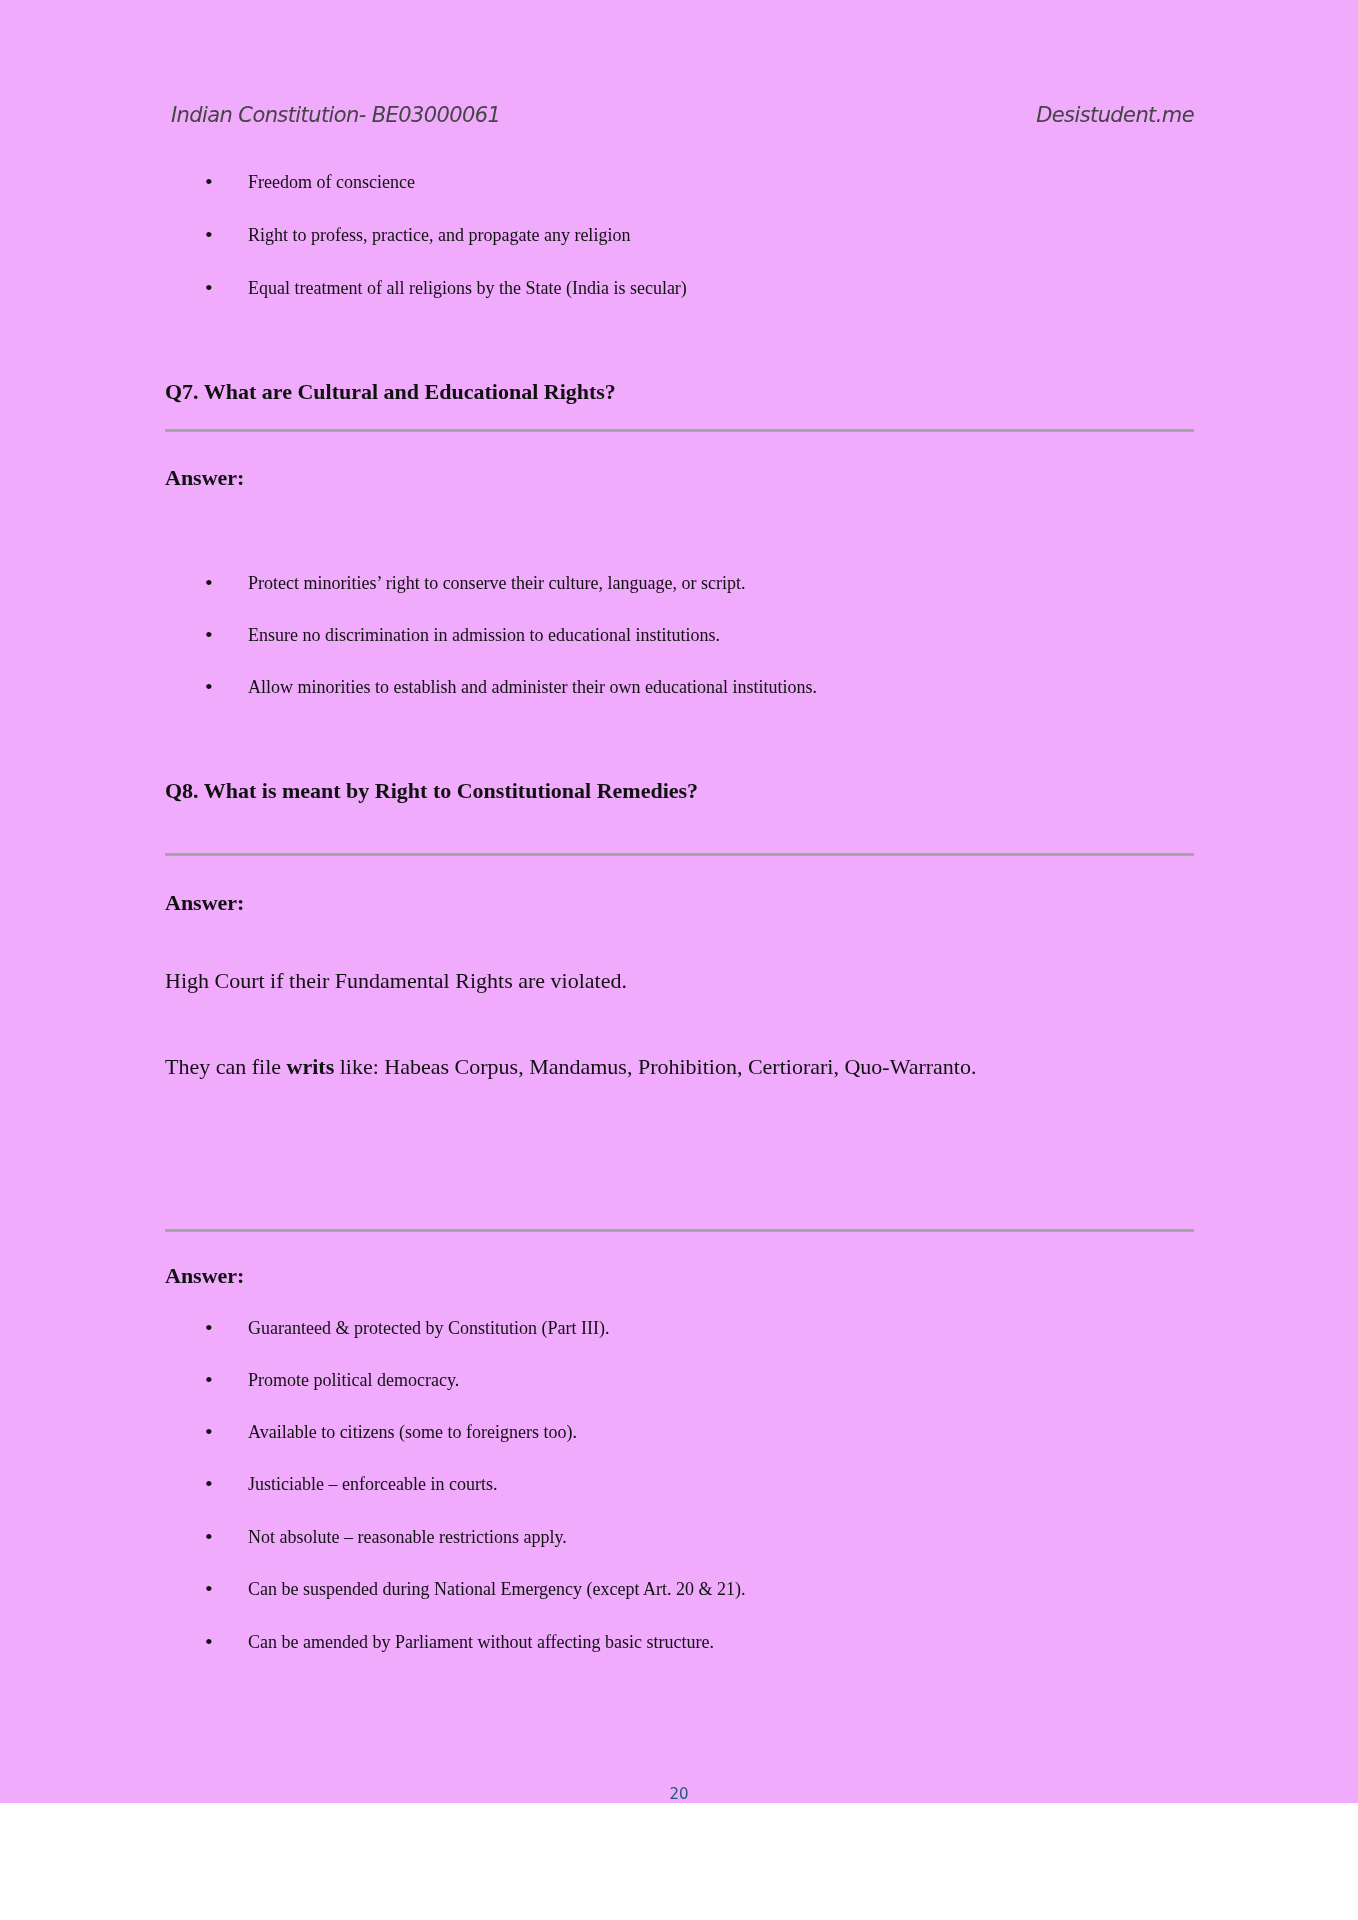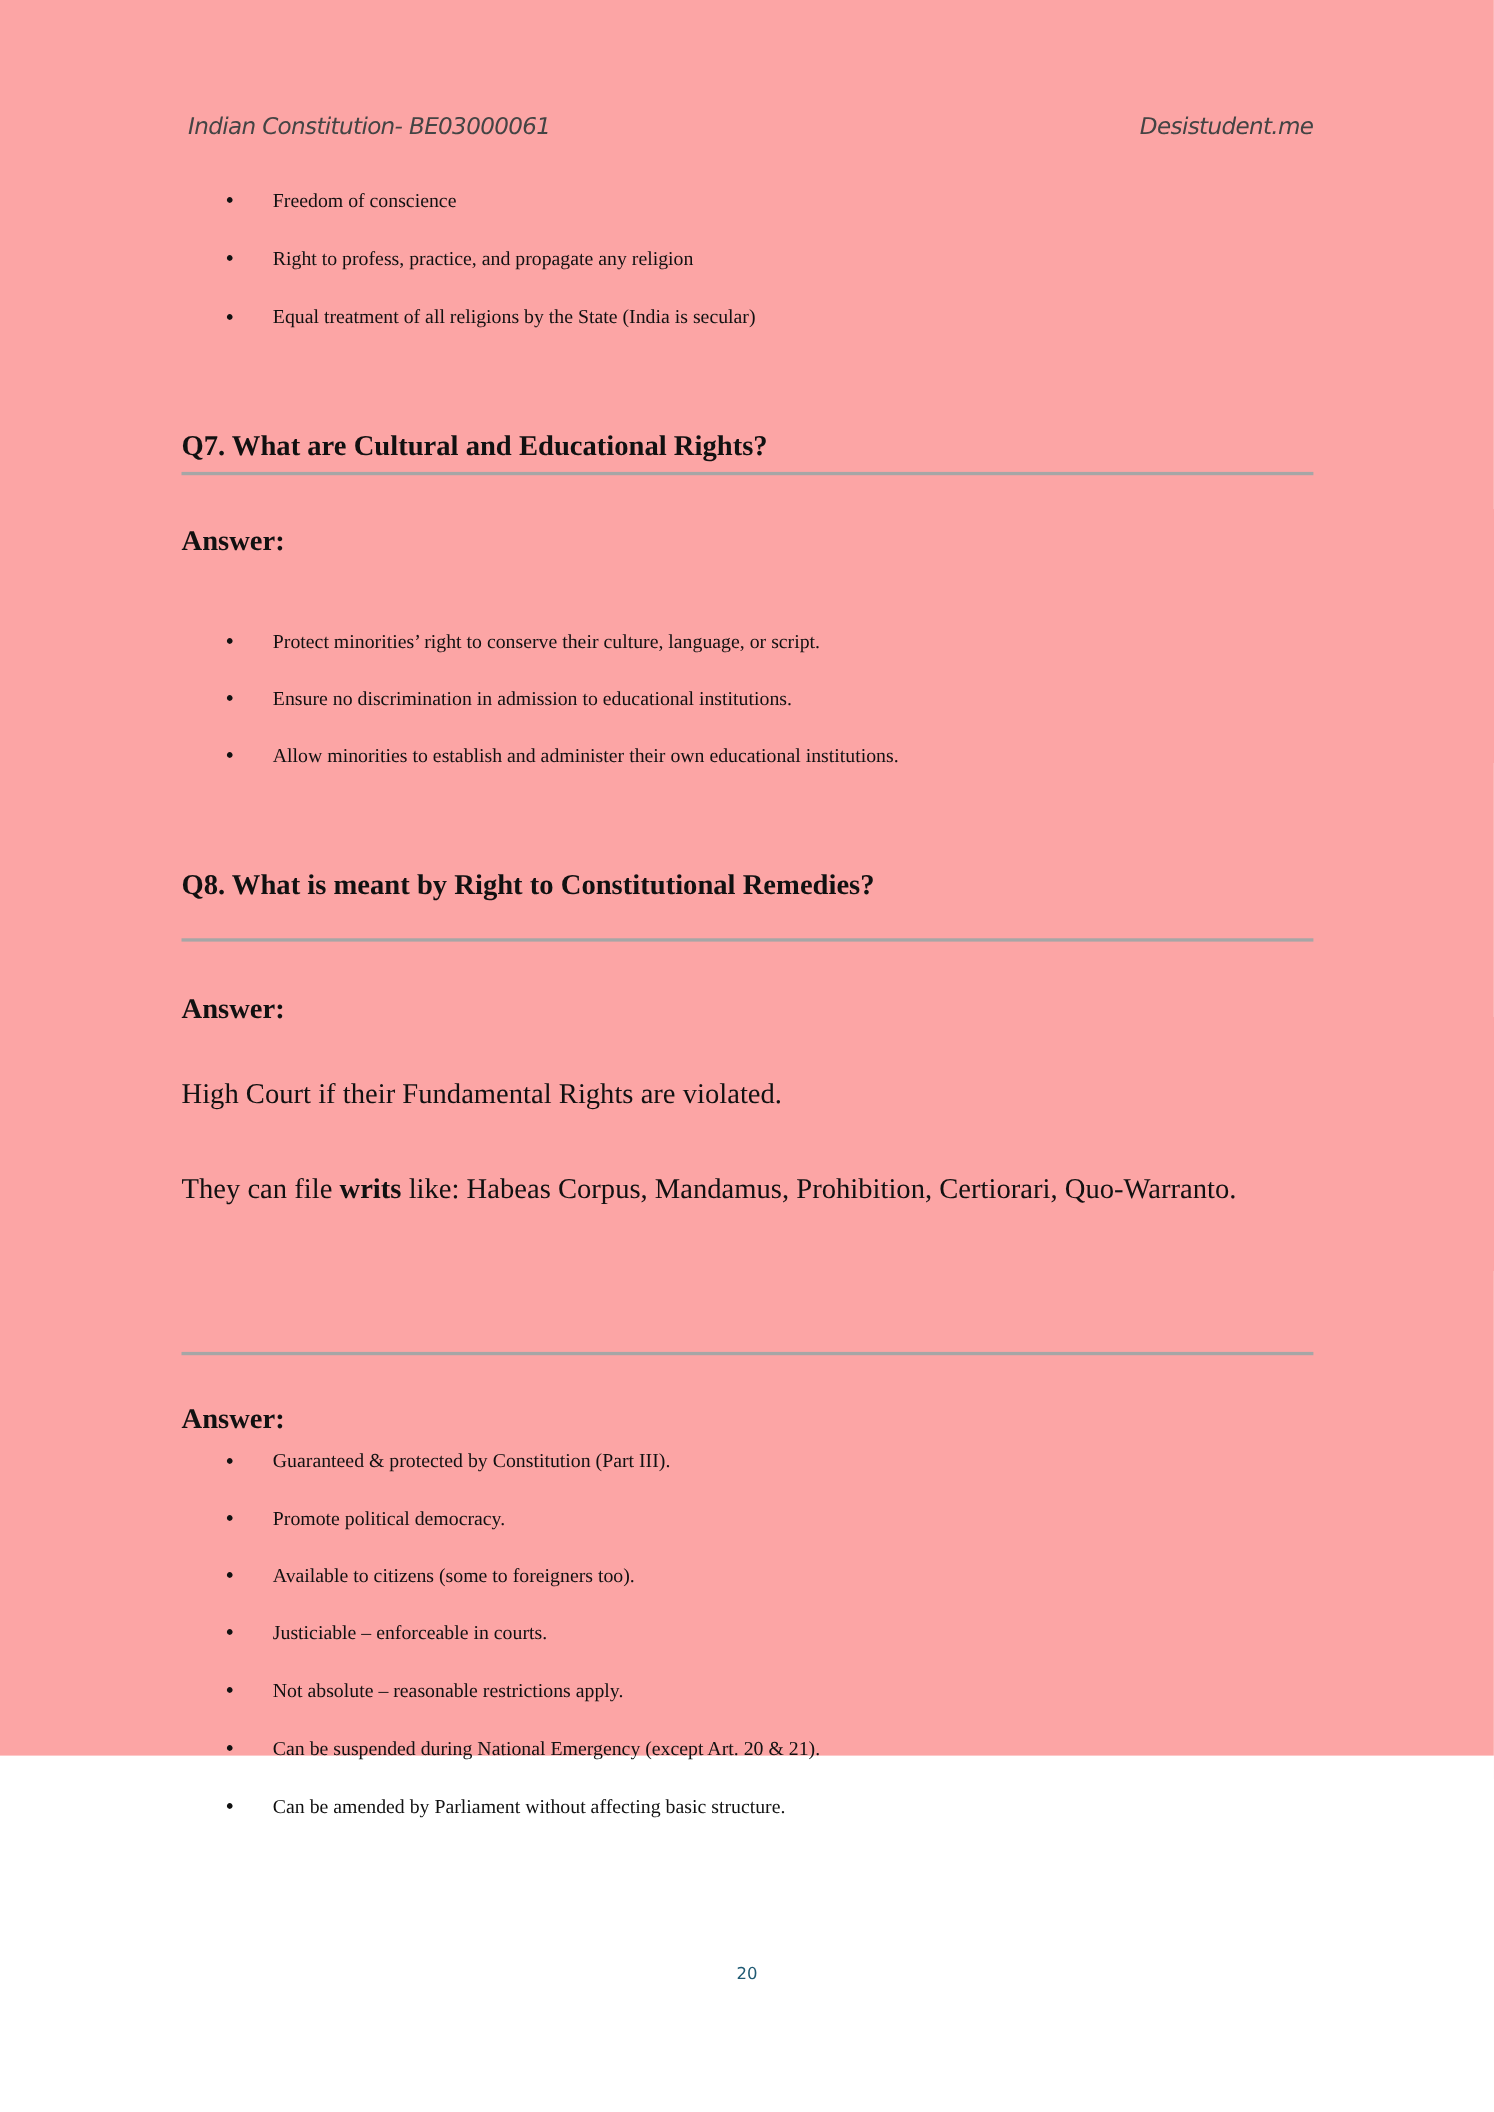--- a/index.html
+++ b/index.html
@@ -1,23 +1,23 @@
 <!DOCTYPE html>
 <html><head>
 <meta charset="utf-8">
 <style>
   html, body { margin: 0; padding: 0; background: #ffffff; }
   body { width: 1358px; height: 1920px; position: relative; overflow: hidden; }
-  .page { position: absolute; left: 0; top: 0; width: 1358px; height: 1596px; background: #fca5a5; }
+  .page { position: absolute; left: 0; top: 0; width: 1358px; height: 1803px; background: #f0abfc; }
   .hdr { position: absolute; top: 101px; font-family: "DejaVu Sans", sans-serif; font-style: italic;
          font-size: 21px; color: #444; letter-spacing: -0.6px; line-height: 28px; white-space: nowrap; }
   .hdr-left { left: 171px; }
   .hdr-right { right: 164px; }
-  .line { position: absolute; font-family: "Liberation Serif", serif; font-size: 26px; color: #111;
-          line-height: 32px; white-space: nowrap; margin-top: 14px; }
+  .line { position: absolute; font-family: "Liberation Serif", serif; font-size: 22px; color: #111;
+          line-height: 32px; white-space: nowrap; }
   .bold { font-weight: bold; }
   .text { left: 165px; }
   .bullet-row { position: absolute; left: 205px; height: 32px; }
   .bullet-dot { position: absolute; left: 0; top: 0; width: 14px; font-family: "Liberation Serif", serif;
                 font-size: 22px; line-height: 32px; color: #111; }
   .bullet-text { position: absolute; left: 43px; top: 0; font-family: "Liberation Serif", serif;
                  font-size: 18px; line-height: 32px; color: #111; white-space: nowrap; }
   .rule { position: absolute; left: 165px; width: 1029px; height: 3px; background: #a6a6a6; }
   .pgnum { position: absolute; top: 1780px; left: 0; width: 1358px; text-align: center;
            font-family: "DejaVu Sans", sans-serif; font-size: 15px; color: #1f5a73; line-height: 28px; }

